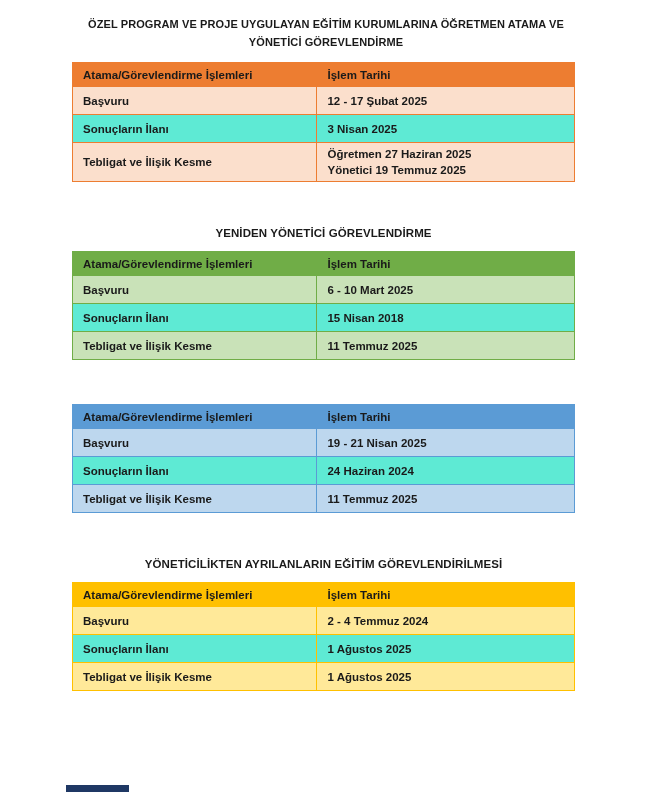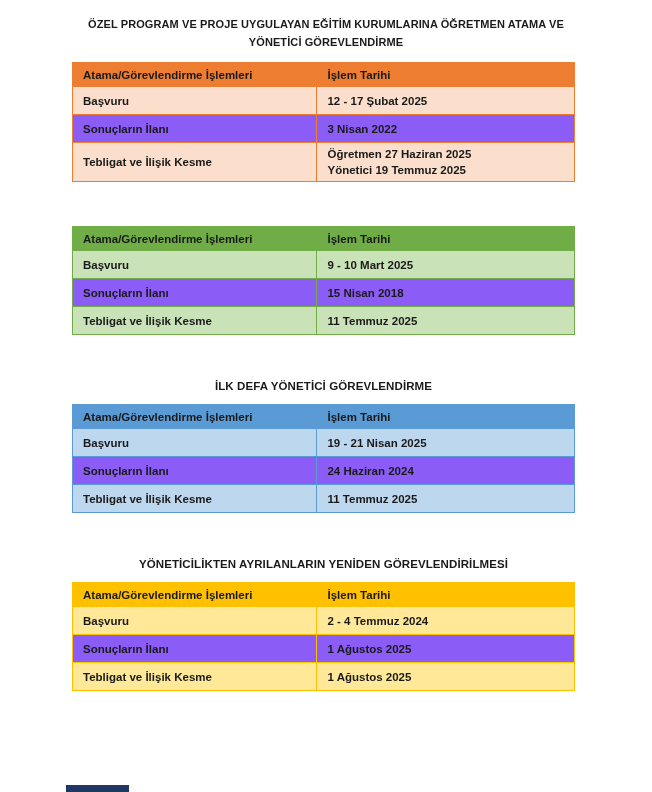--- a/index.html
+++ b/index.html
@@ -43,21 +43,21 @@
     padding: 3px 10px;
     font-size: 11.5px;
     font-weight: bold;
     text-align: left;
     vertical-align: middle;
     box-sizing: border-box;
     white-space: pre-line;
     line-height: 16px;
   }
   table.schedule thead th { background: var(--hdr); height: 24px; }
-  table.schedule tbody td { height: 28px; background: #8b5cf6; }
+  table.schedule tbody td { height: 28px; background: #5eead4; }
   table.schedule tbody tr.tint td { background: var(--tint); }
   .next-page-edge {
     position: absolute;
     left: 66px; bottom: 0;
     width: 63px; height: 7px;
   }
 </style>
 </head>
 <body>
 
@@ -78,60 +78,60 @@
               <th>İşlem Tarihi</th>
             </tr>
           </thead>
           <tbody>
             <tr class="tint">
               <td>Başvuru</td>
               <td>12 - 17 Şubat 2025</td>
             </tr>
             <tr>
               <td>Sonuçların İlanı</td>
-              <td>3 Nisan 2022</td>
+              <td>3 Nisan 2025</td>
             </tr>
             <tr class="tint">
               <td>Tebligat ve İlişik Kesme</td>
               <td>Öğretmen 27 Haziran 2025
 Yönetici 19 Temmuz 2025</td>
             </tr>
           </tbody>
         </table>
       </section>
       <section class="table-section" style="--hdr: #70AD47; --tint: #C9E2B8; --bdr: #70AD47;">
+        <h2 class="section-title">YENİDEN YÖNETİCİ GÖREVLENDİRME</h2>
         <table class="schedule">
           <colgroup>
             <col style="width: 48.7%;">
             <col style="width: 51.3%;">
           </colgroup>
           <thead>
             <tr>
               <th>Atama/Görevlendirme İşlemleri</th>
               <th>İşlem Tarihi</th>
             </tr>
           </thead>
           <tbody>
             <tr class="tint">
               <td>Başvuru</td>
-              <td>9 - 10 Mart 2025</td>
+              <td>6 - 10 Mart 2025</td>
             </tr>
             <tr>
               <td>Sonuçların İlanı</td>
               <td>15 Nisan 2018</td>
             </tr>
             <tr class="tint">
               <td>Tebligat ve İlişik Kesme</td>
               <td>11 Temmuz 2025</td>
             </tr>
           </tbody>
         </table>
       </section>
       <section class="table-section" style="--hdr: #5B9BD5; --tint: #BDD7EE; --bdr: #5B9BD5;">
-        <h2 class="section-title">İLK DEFA YÖNETİCİ GÖREVLENDİRME</h2>
         <table class="schedule">
           <colgroup>
             <col style="width: 48.7%;">
             <col style="width: 51.3%;">
           </colgroup>
           <thead>
             <tr>
               <th>Atama/Görevlendirme İşlemleri</th>
               <th>İşlem Tarihi</th>
             </tr>
@@ -146,21 +146,21 @@
               <td>24 Haziran 2024</td>
             </tr>
             <tr class="tint">
               <td>Tebligat ve İlişik Kesme</td>
               <td>11 Temmuz 2025</td>
             </tr>
           </tbody>
         </table>
       </section>
       <section class="table-section" style="--hdr: #FFC000; --tint: #FFE999; --bdr: #FFC000;">
-        <h2 class="section-title">YÖNETİCİLİKTEN AYRILANLARIN YENİDEN GÖREVLENDİRİLMESİ</h2>
+        <h2 class="section-title">YÖNETİCİLİKTEN AYRILANLARIN EĞİTİM GÖREVLENDİRİLMESİ</h2>
         <table class="schedule">
           <colgroup>
             <col style="width: 48.7%;">
             <col style="width: 51.3%;">
           </colgroup>
           <thead>
             <tr>
               <th>Atama/Görevlendirme İşlemleri</th>
               <th>İşlem Tarihi</th>
             </tr>

